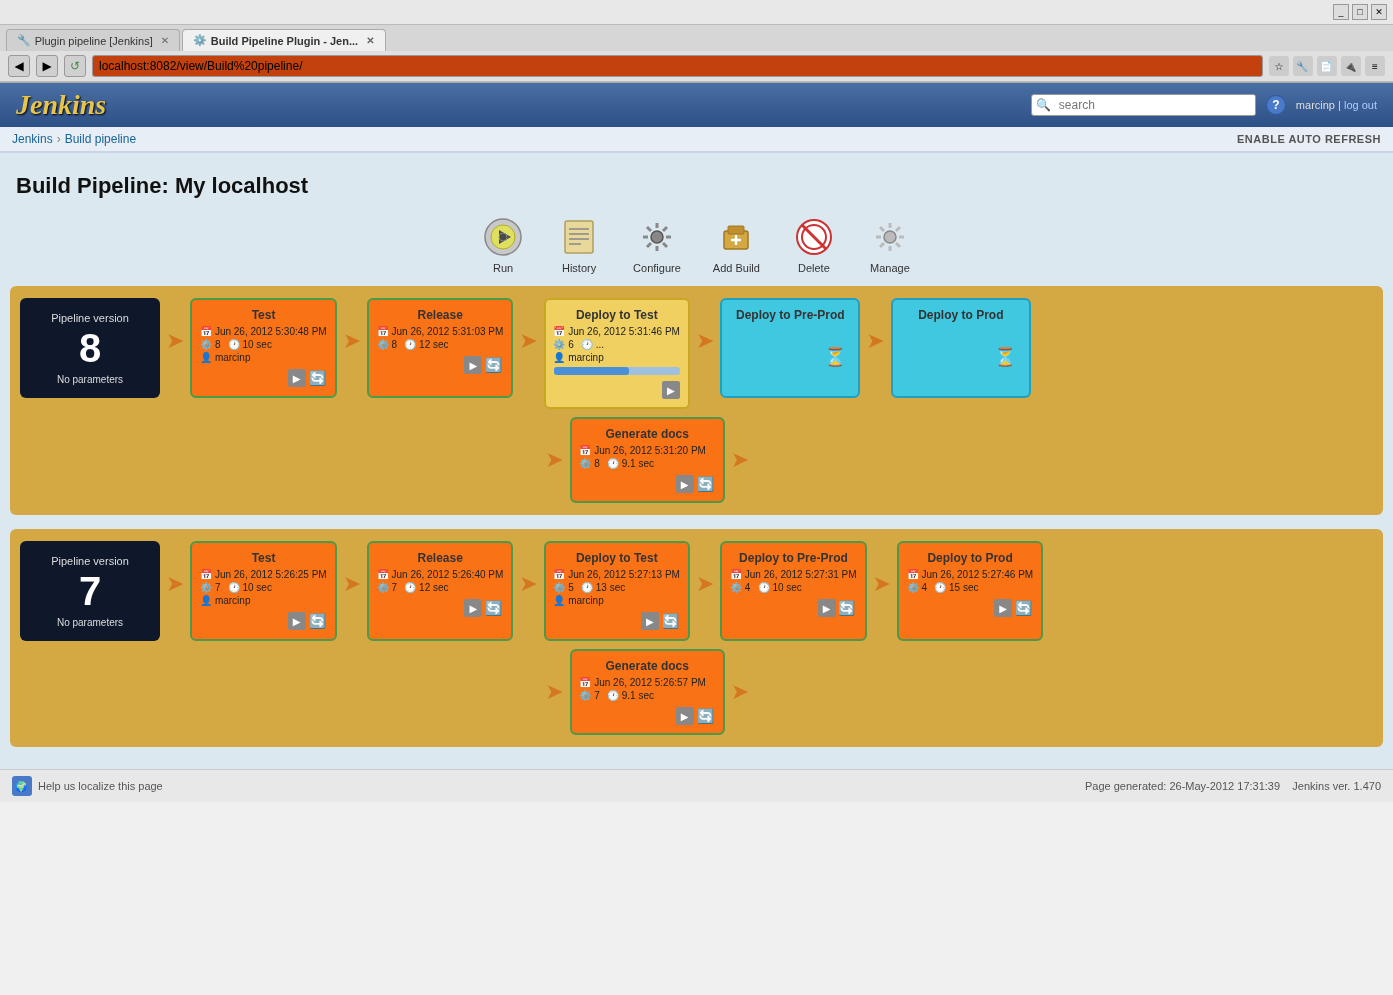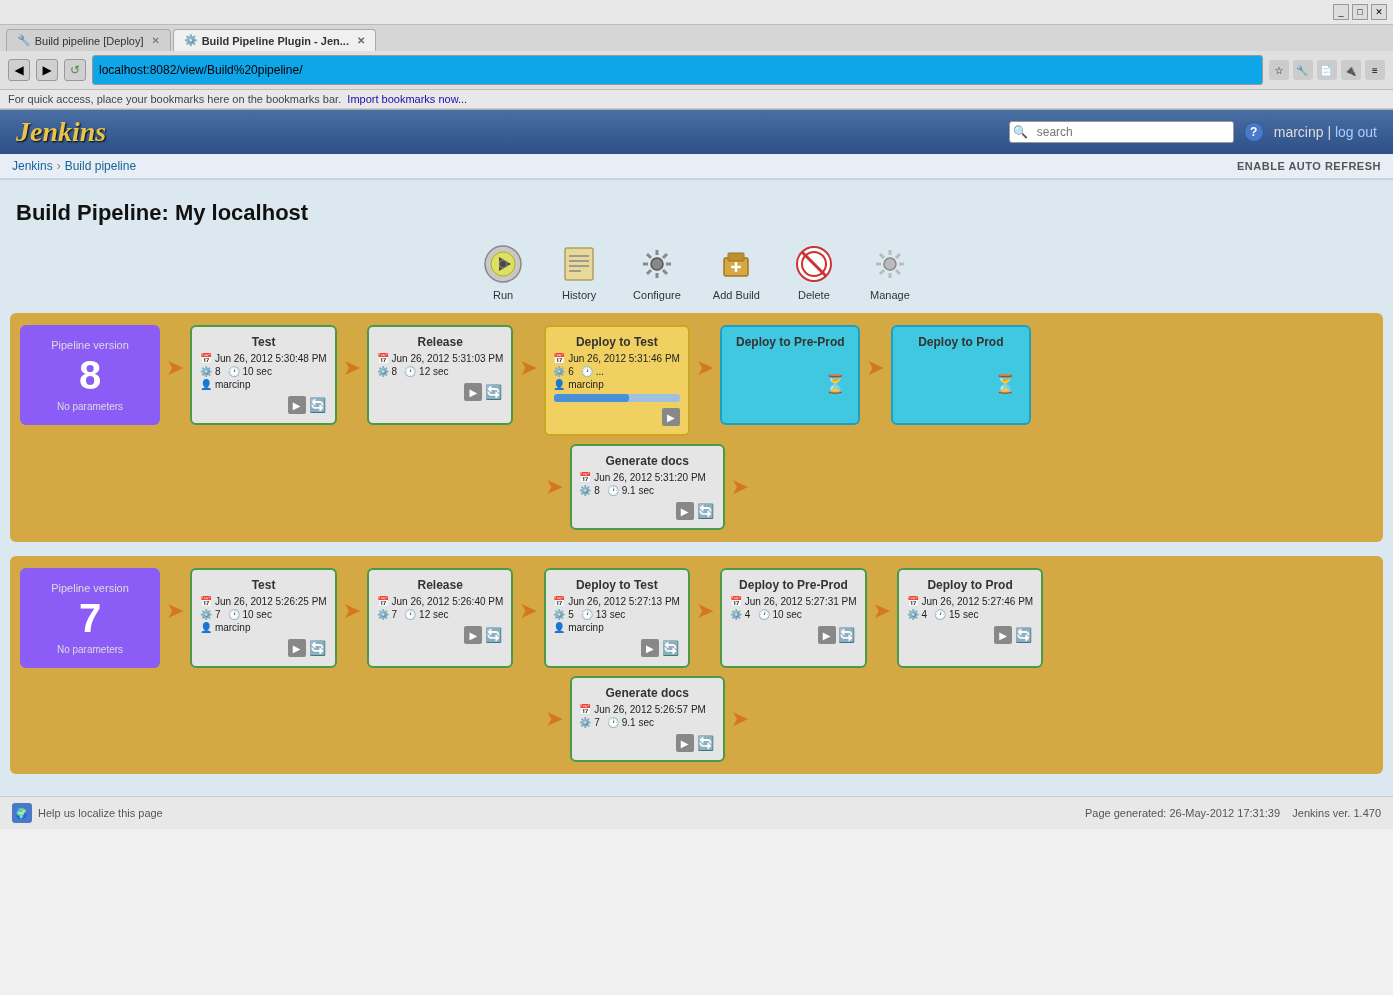--- a/index.html
+++ b/index.html
@@ -15,35 +15,35 @@
     .win-max { background: #ddd; }
     .win-close { background: #ddd; }
 
     .tab-bar { display: flex; align-items: flex-end; padding: 4px 6px 0; gap: 2px; }
     .tab { display: flex; align-items: center; gap: 4px; padding: 4px 10px; background: #d0d0d0; border: 1px solid #aaa; border-bottom: none; border-radius: 4px 4px 0 0; font-size: 11px; cursor: pointer; color: #333; }
     .tab.active { background: #f0f0f0; font-weight: bold; }
     .tab-close { font-size: 10px; color: #666; margin-left: 4px; cursor: pointer; }
 
     .nav-bar { background: #e0e0e0; display: flex; align-items: center; gap: 6px; padding: 4px 8px; border-bottom: 1px solid #bbb; }
     .nav-btn { width: 22px; height: 22px; background: #d0d0d0; border: 1px solid #999; border-radius: 3px; display: flex; align-items: center; justify-content: center; font-size: 12px; cursor: pointer; }
-    .address-bar { flex: 1; height: 30px; border: 1px solid #999; border-radius: 3px; padding: 0 6px; font-size: 12px; background: #0ea5e9; }
+    .address-bar { flex: 1; height: 22px; border: 1px solid #999; border-radius: 3px; padding: 0 6px; font-size: 12px; background: #c2410c; }
     .nav-icons { display: flex; gap: 4px; }
     .nav-icon { width: 20px; height: 20px; background: #ccc; border-radius: 3px; display: flex; align-items: center; justify-content: center; font-size: 10px; cursor: pointer; }
 
     .bookmarks-bar { background: #e8e8e8; padding: 3px 8px; border-bottom: 1px solid #ccc; font-size: 11px; color: #444; }
     .bookmarks-bar a { color: #1a0dab; text-decoration: none; }
 
     
     .jenkins-header { background: linear-gradient(to bottom, #4a6fa5, #2d5086); padding: 6px 16px; display: flex; align-items: center; justify-content: space-between; }
     .jenkins-logo { color: #e8c44a; font-size: 28px; font-weight: bold; font-style: italic; text-shadow: 1px 1px 2px #000; font-family: Georgia, serif; }
     .jenkins-header-right { display: flex; align-items: center; gap: 10px; }
     .search-box { display: flex; align-items: center; border: 1px solid #999; border-radius: 3px; background: white; overflow: hidden; }
     .search-box input { border: none; outline: none; padding: 3px 6px; font-size: 12px; width: 200px; color: #999; }
     .help-btn { width: 20px; height: 20px; background: #4a7ac7; border: 1px solid #2a5a9f; border-radius: 50%; color: white; font-weight: bold; font-size: 12px; display: flex; align-items: center; justify-content: center; cursor: pointer; }
-    .user-info { color: #ddd; font-size: 14px; }
+    .user-info { color: #ddd; font-size: 11px; }
     .user-info a { color: #aaccff; text-decoration: none; }
 
     
     .breadcrumb-bar { background: #e8eef5; padding: 5px 12px; display: flex; align-items: center; justify-content: space-between; border-bottom: 2px solid #c8d4e4; }
     .breadcrumb { display: flex; align-items: center; gap: 4px; font-size: 12px; }
     .breadcrumb-item { color: #1a6496; cursor: pointer; }
     .breadcrumb-sep { color: #888; }
     .auto-refresh-btn { font-size: 11px; color: #555; text-transform: uppercase; cursor: pointer; font-weight: bold; letter-spacing: 0.5px; }
 
     
@@ -51,23 +51,23 @@
     .page-title { font-size: 22px; font-weight: bold; color: #111; padding: 10px 6px 8px; }
 
     
     .pipeline-toolbar { display: flex; justify-content: center; gap: 32px; padding: 8px 0 12px; }
     .toolbar-item { display: flex; flex-direction: column; align-items: center; gap: 3px; cursor: pointer; }
     .toolbar-icon { width: 44px; height: 44px; display: flex; align-items: center; justify-content: center; font-size: 24px; }
     .toolbar-label { font-size: 11px; color: #333; }
 
     
     .pipeline-card { border-radius: 6px; padding: 8px; min-width: 140px; max-width: 160px; flex-shrink: 0; }
-    .card-version { background: #8b5cf6; color: white; text-align: right; }
-
-    .card-green { background: #e5e5e5; border: 2px solid #4a9a4a; }
+    .card-version { background: #0f172a; color: white; text-align: right; }
+
+    .card-green { background: #f97316; border: 2px solid #4a9a4a; }
     .card-yellow { background: #f0d060; border: 2px solid #c8a820; }
     .card-cyan { background: #40c8e0; border: 2px solid #20a0c0; }
 
     .card-title { color: #333; font-weight: bold; font-size: 12px; text-align: center; margin-bottom: 4px; }
     .card-date { font-size: 10px; color: #222; display: flex; align-items: center; gap: 2px; }
     .card-meta { font-size: 10px; color: #222; display: flex; align-items: center; gap: 2px; margin-top: 2px; }
     .card-user { font-size: 10px; color: #222; display: flex; align-items: center; gap: 2px; margin-top: 2px; }
     .card-footer { display: flex; justify-content: flex-end; gap: 3px; margin-top: 6px; }
     .card-btn { width: 18px; height: 18px; font-size: 10px; display: flex; align-items: center; justify-content: center; cursor: pointer; }
     .progress-bar { height: 8px; background: #4a90d9; border-radius: 3px; margin-top: 4px; }
@@ -96,21 +96,21 @@
     <div class="window-controls">
       <div class="win-btn win-min">_</div>
       <div class="win-btn win-max">□</div>
       <div class="win-btn win-close">✕</div>
     </div>
   </div>
 
   <div class="tab-bar">
     <div class="tab">
       <span style="font-size:11px;">🔧</span>
-      <span>Build pipeline [Deploy]</span>
+      <span>Plugin pipeline [Jenkins]</span>
       <span class="tab-close">✕</span>
     </div>
     <div class="tab active">
       <span style="font-size:11px;">⚙️</span>
       <span>Build Pipeline Plugin - Jen...</span>
       <span class="tab-close">✕</span>
     </div>
   </div>
 
   <div class="nav-bar">
@@ -120,24 +120,20 @@
     <input class="address-bar" type="text" value="localhost:8082/view/Build%20pipeline/" style="">
     <div class="nav-icons">
       <div class="nav-icon">☆</div>
       <div class="nav-icon">🔧</div>
       <div class="nav-icon">📄</div>
       <div class="nav-icon">🔌</div>
       <div class="nav-icon">≡</div>
     </div>
   </div>
 
-  <div class="bookmarks-bar">
-    <span>For quick access, place your bookmarks here on the bookmarks bar.</span>
-    &nbsp;<a href="#">Import bookmarks now...</a>
-  </div>
 </div>
 
 <div style="background:#dce8f0;">
 
   <div class="jenkins-header">
     <div class="jenkins-logo">Jenkins</div>
     <div class="jenkins-header-right">
       <div class="search-box">
         <span style="padding:3px 4px;color:#888;font-size:12px;">🔍</span>
         <input type="text" placeholder="search" style="border: none; outline: none; padding: 3px 4px; font-size: 12px; width: 200px; color: rgb(153, 153, 153);">

